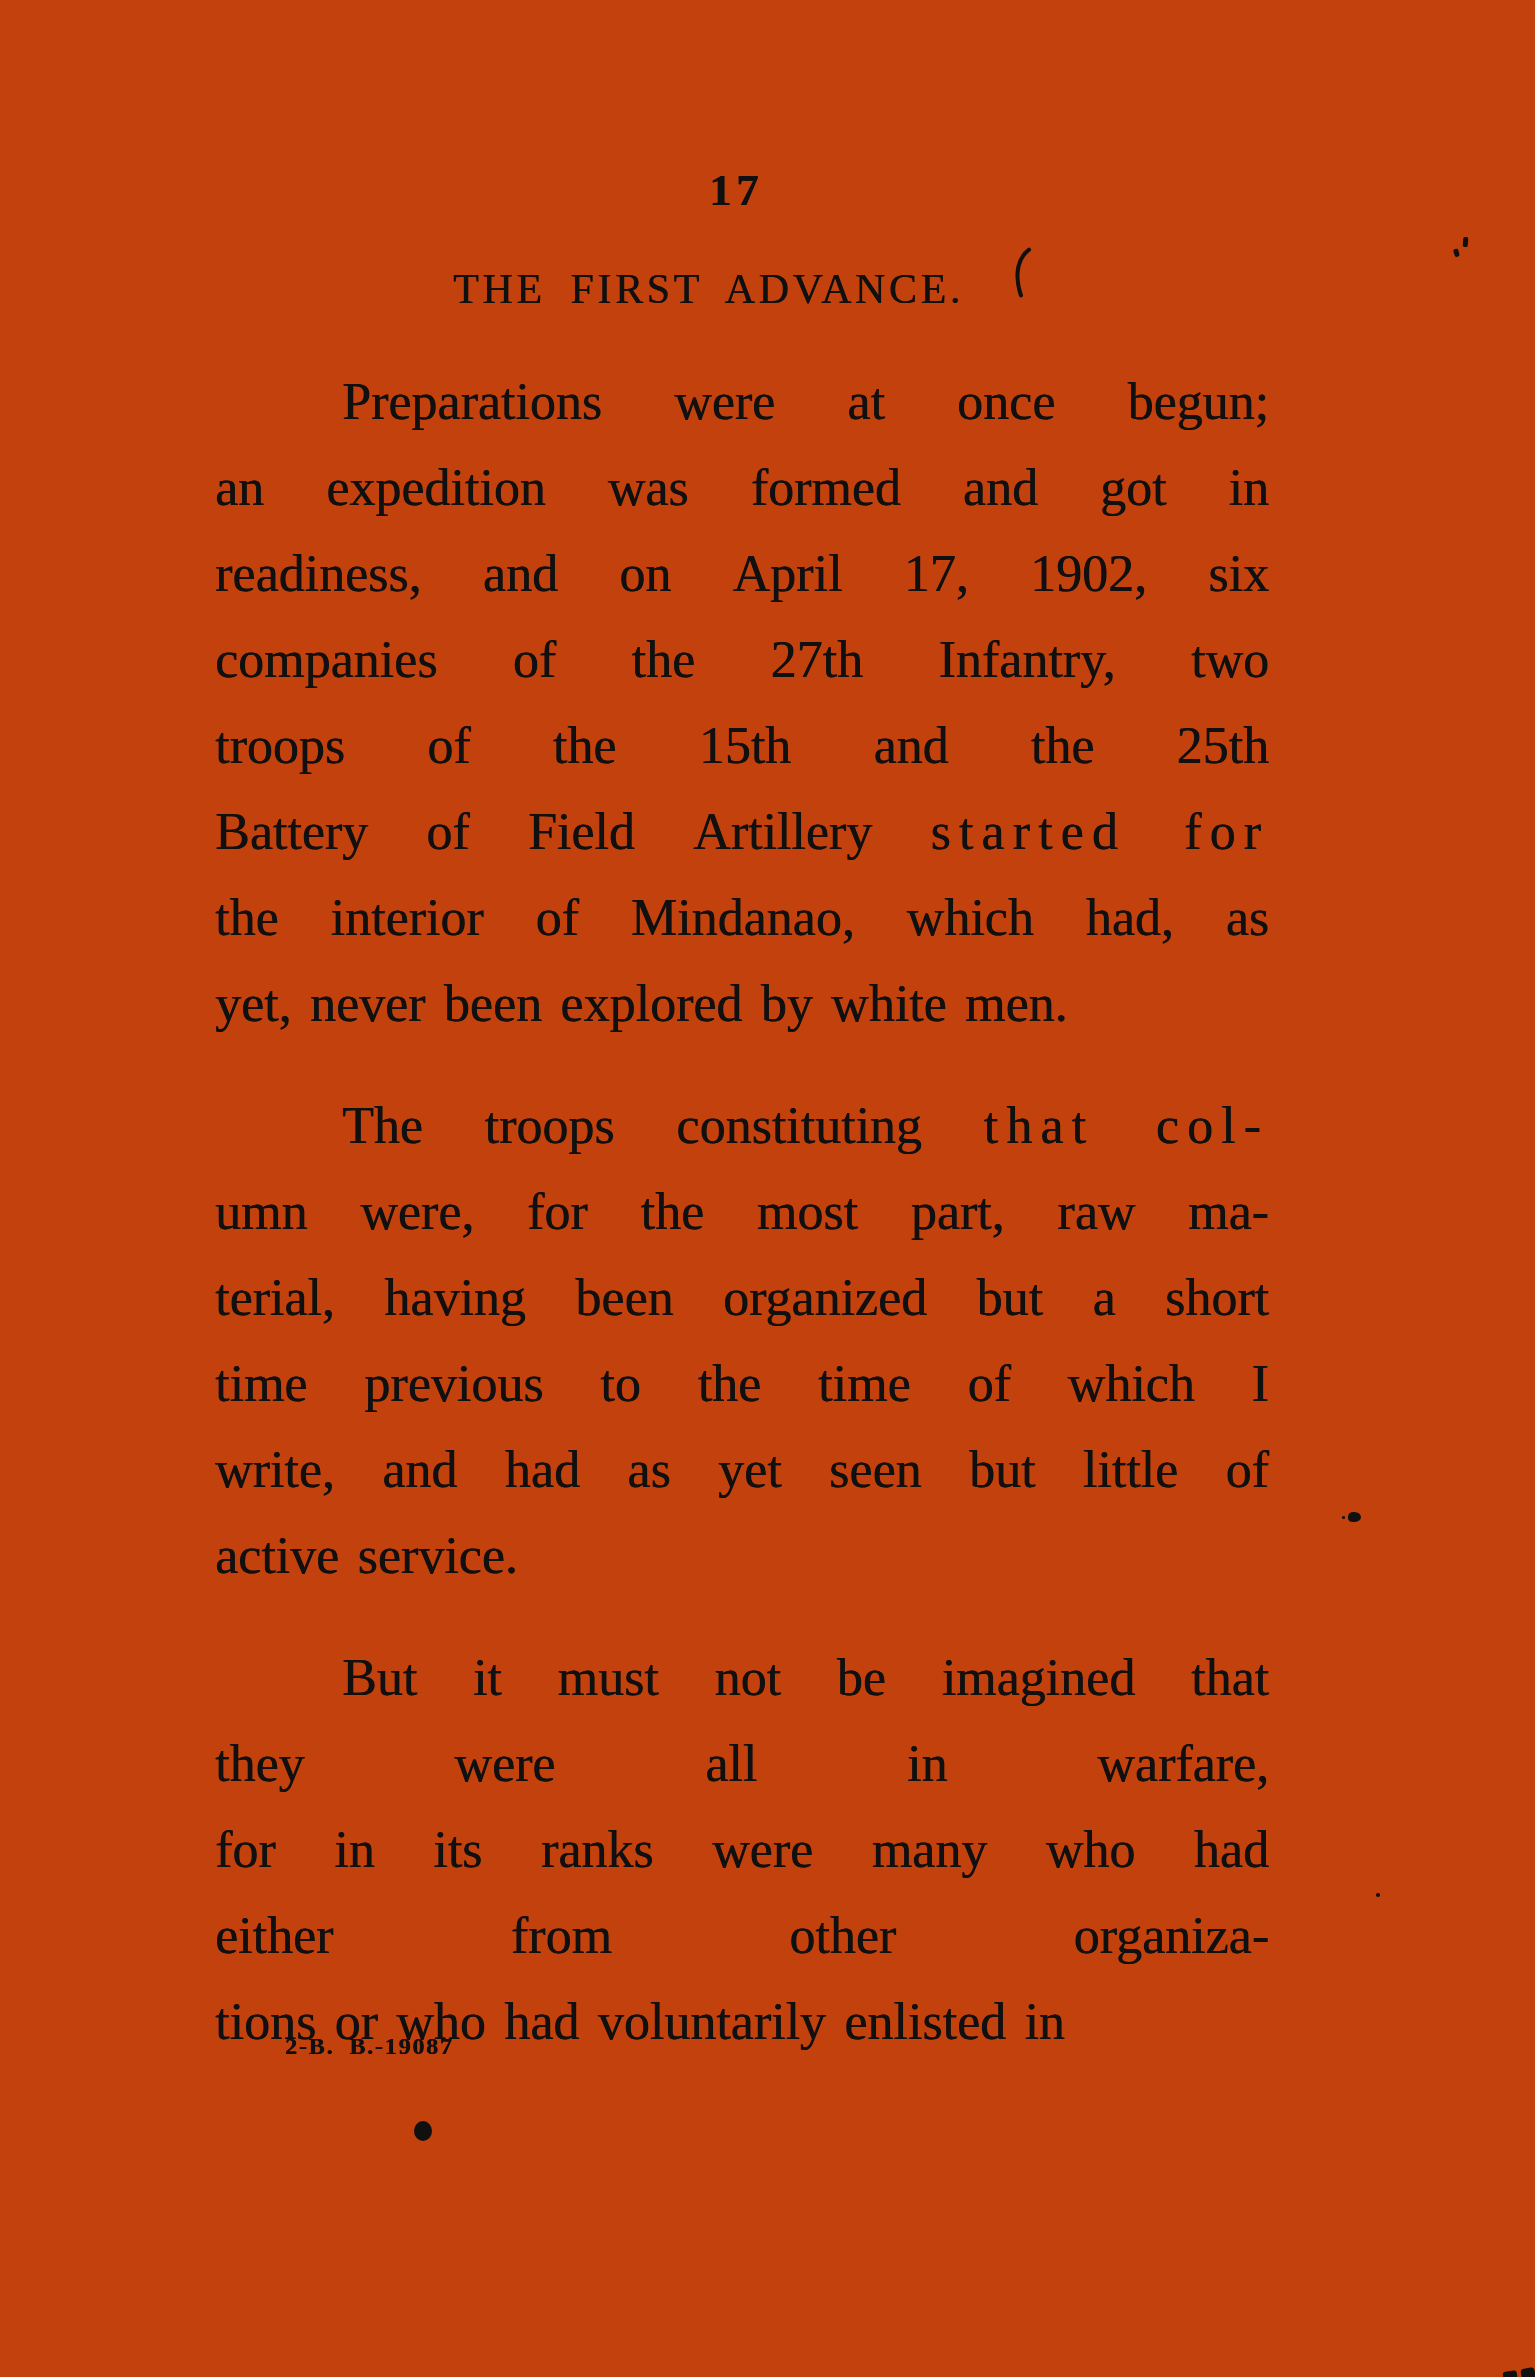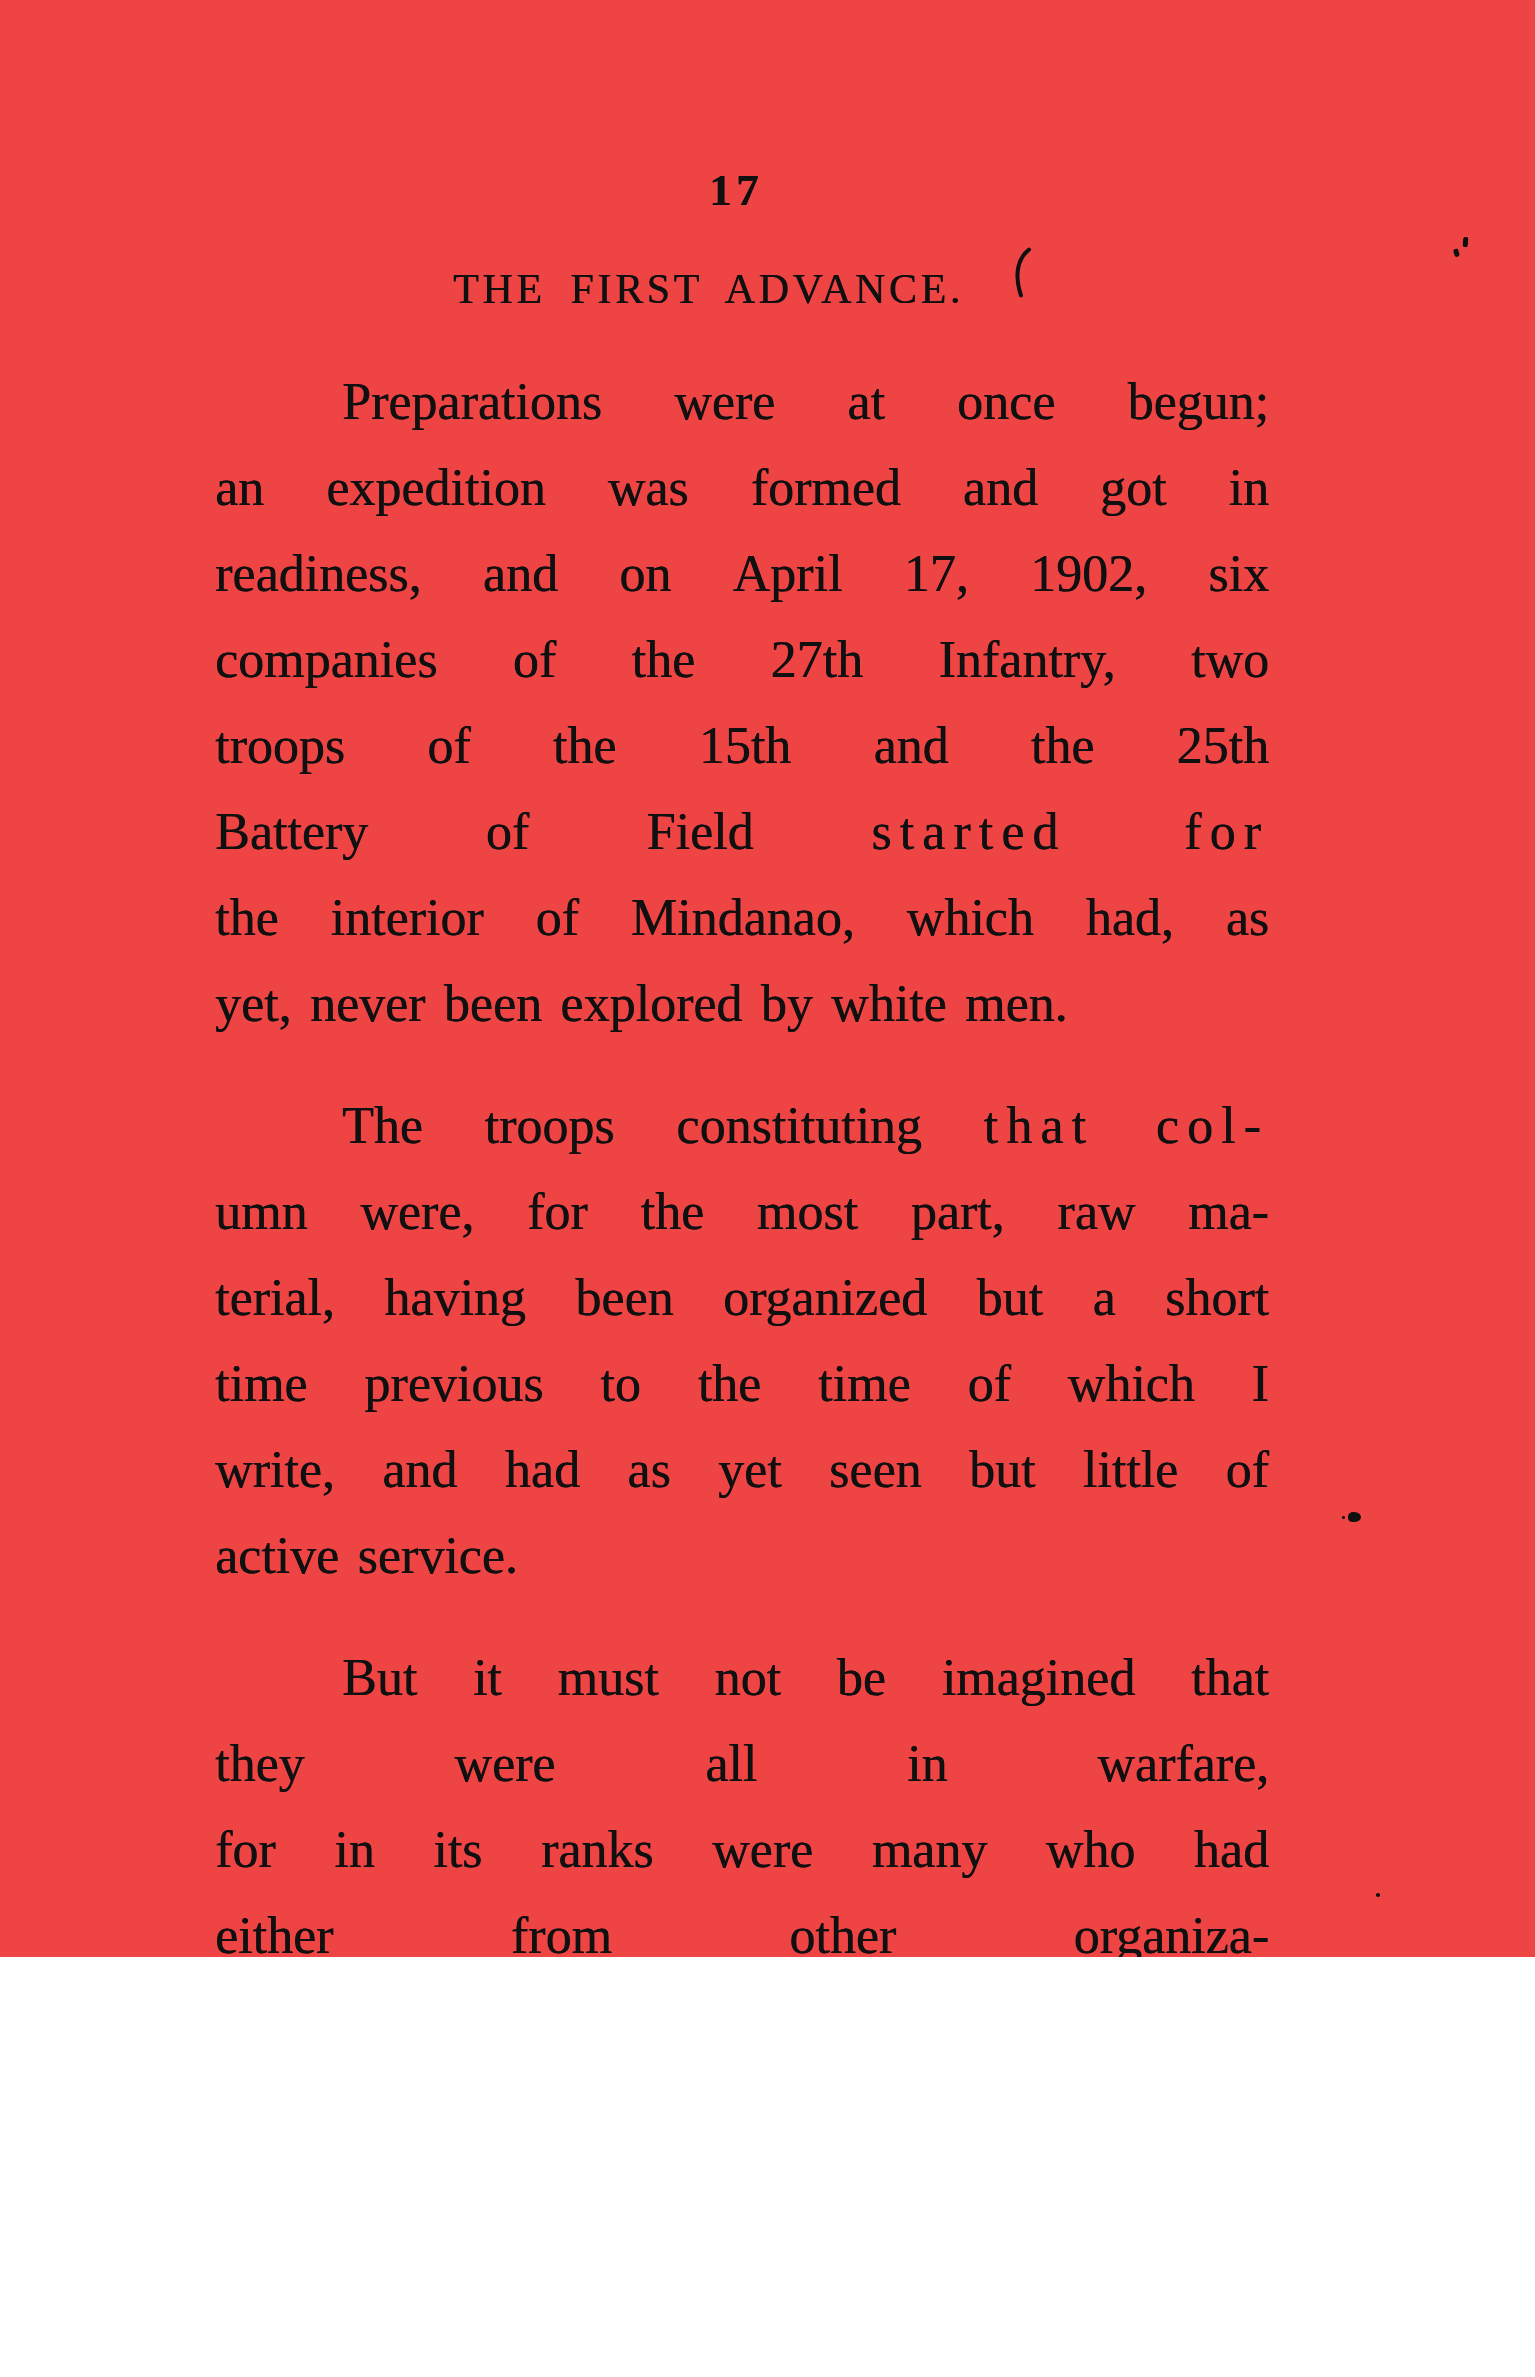--- a/index.html
+++ b/index.html
@@ -1,19 +1,19 @@
 <!DOCTYPE html>
 <html style="font-size:14.4px"><head>
 <meta charset="utf-8">
 <style>
   html,body{margin:0;padding:0;background:#ffffff;}
   .page{
     position:relative;
-    width:1536px;height:1957px;
-    background:#ef4444;
+    width:1536px;height:2377px;
+    background:#c2410c;
     overflow:hidden;
     color:#101010;
     font-family:"Liberation Serif","DejaVu Serif",serif;
     text-shadow:0.5px 0 0 currentColor; 
   }
   .page-number{
     position:absolute;left:684px;top:164px;width:104px;
     text-align:center;font-size:45px;font-weight:700;letter-spacing:4.5px;
   }
   .chapter-title{
@@ -99,20 +99,21 @@
           <span>the</span>
           <span>15th</span>
           <span>and</span>
           <span>the</span>
           <span>25th</span>
         </div>
         <div class="line just">
           <span>Battery</span>
           <span>of</span>
           <span>Field</span>
+          <span>Artillery</span>
           <span class="spaced">started</span>
           <span class="spaced">for</span>
         </div>
         <div class="line just">
           <span>the</span>
           <span>interior</span>
           <span>of</span>
           <span>Mindanao,</span>
           <span>which</span>
           <span>had,</span>

